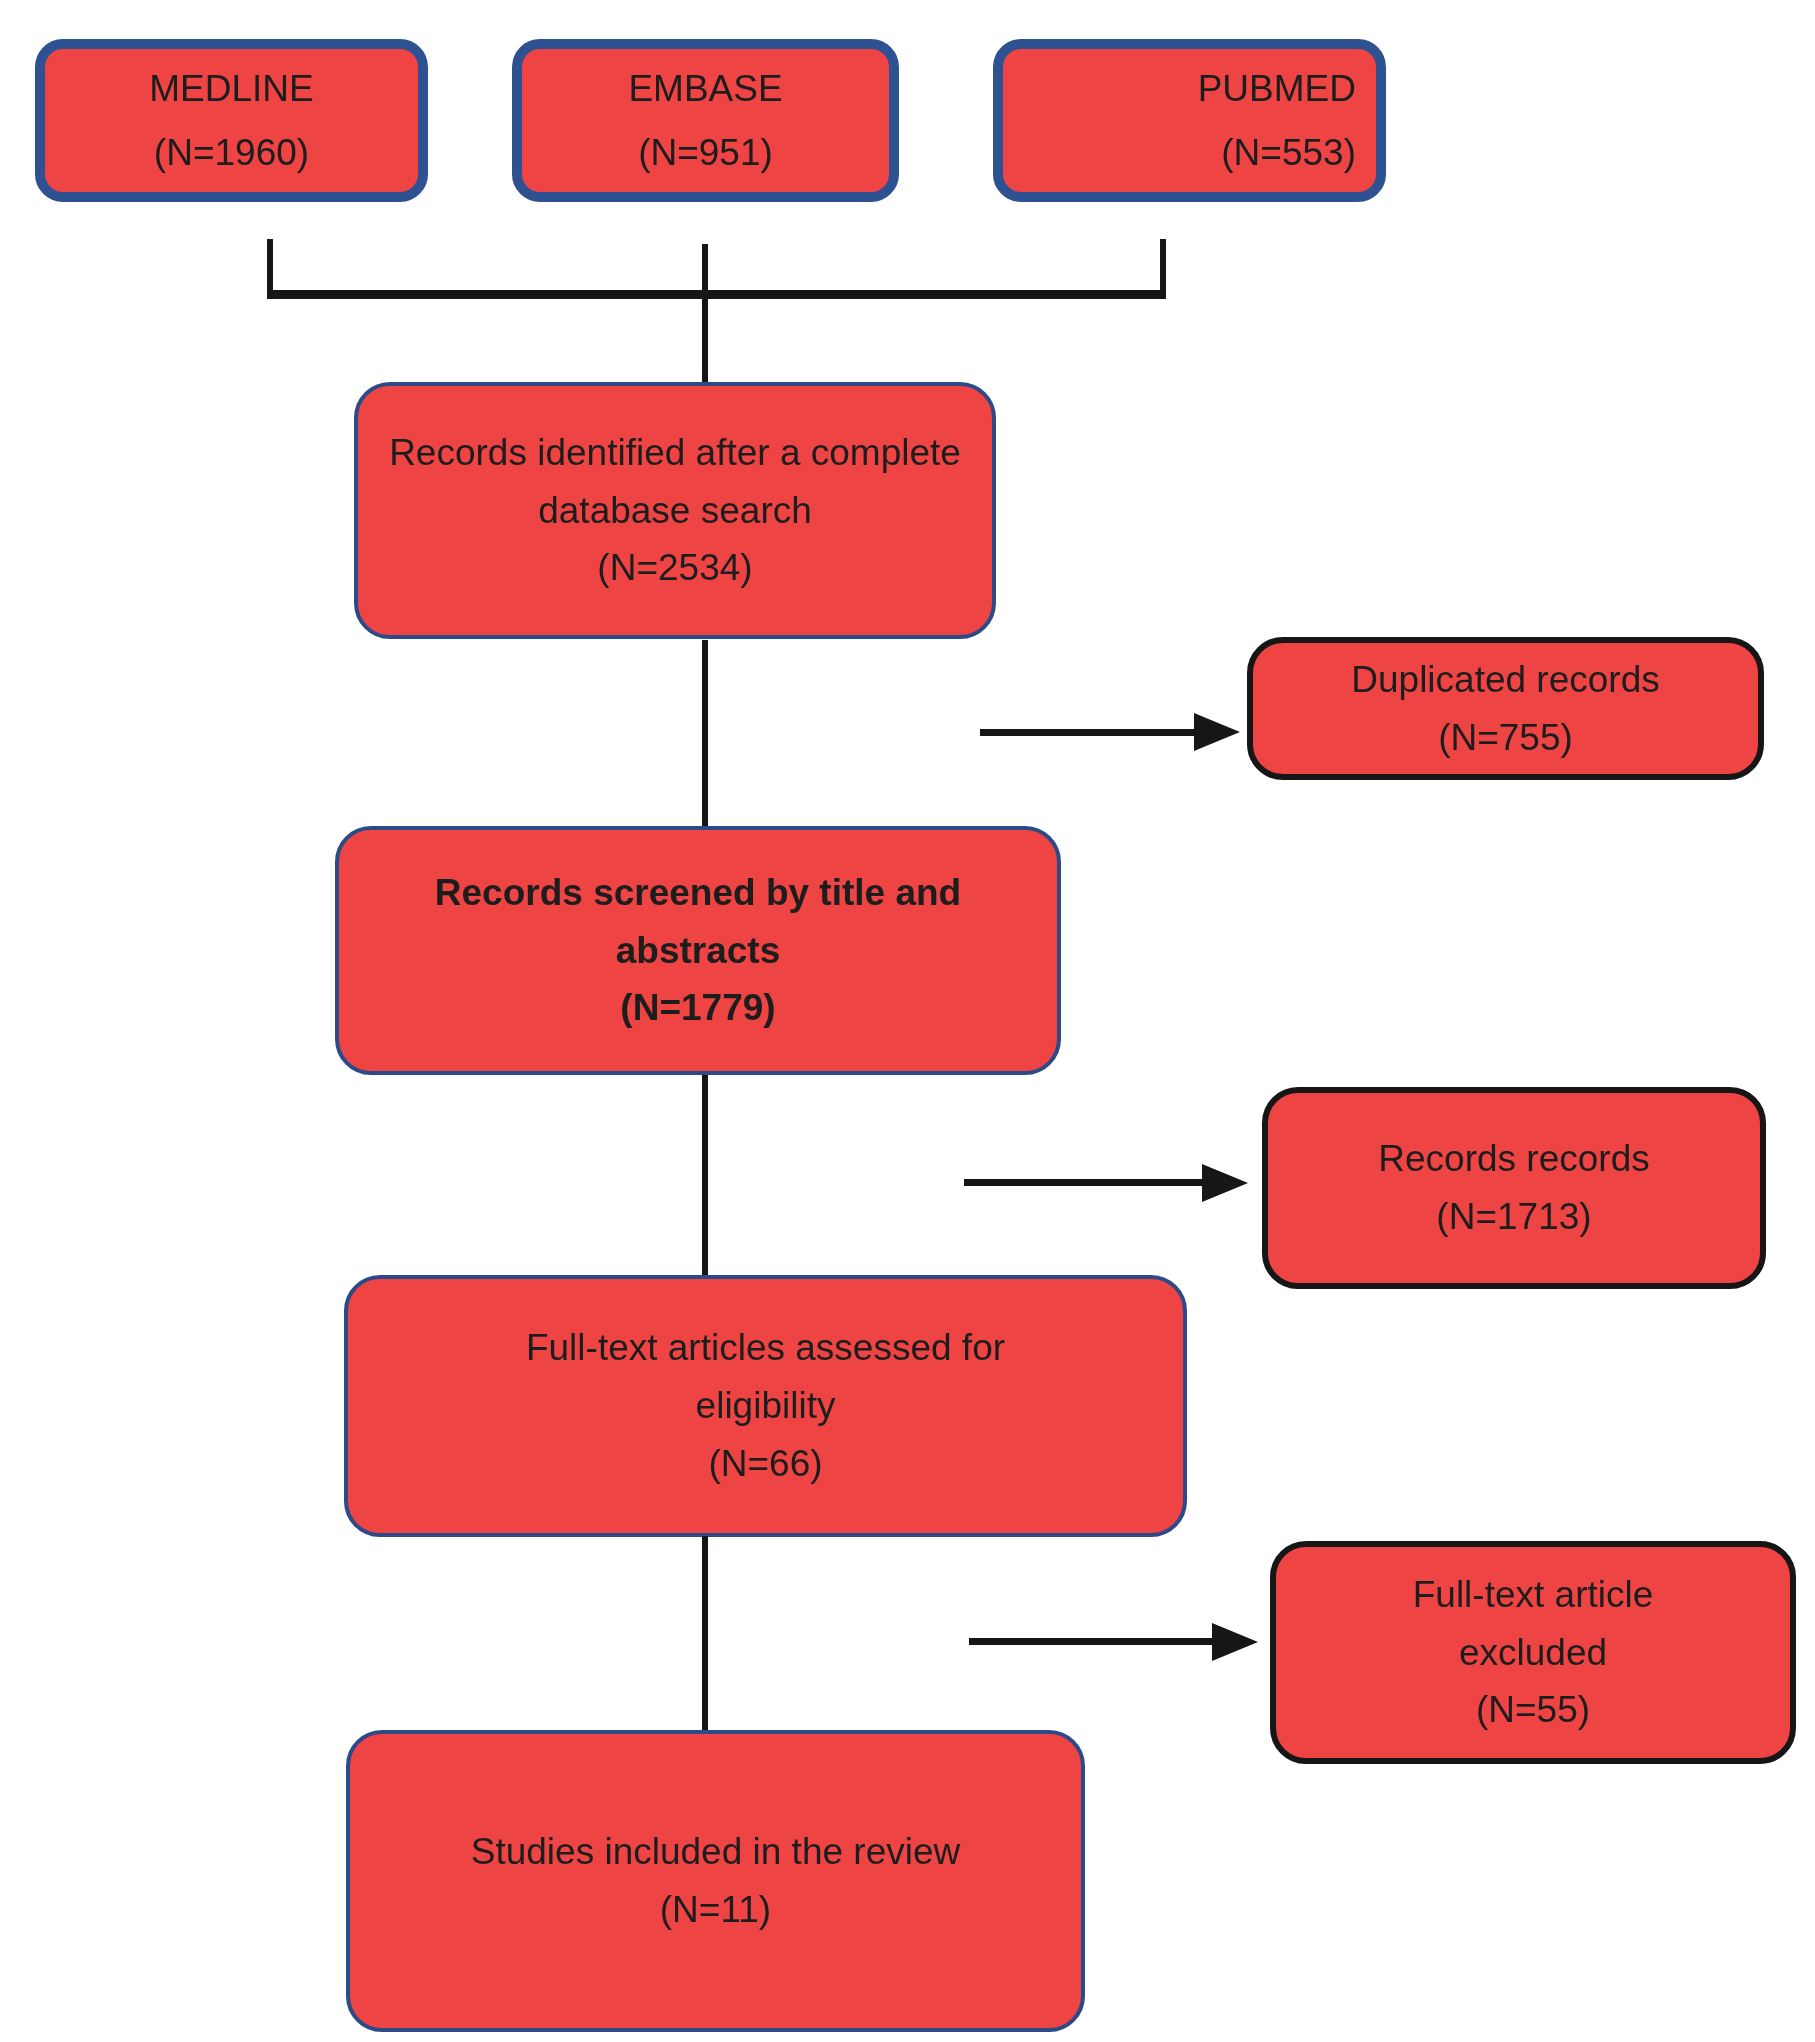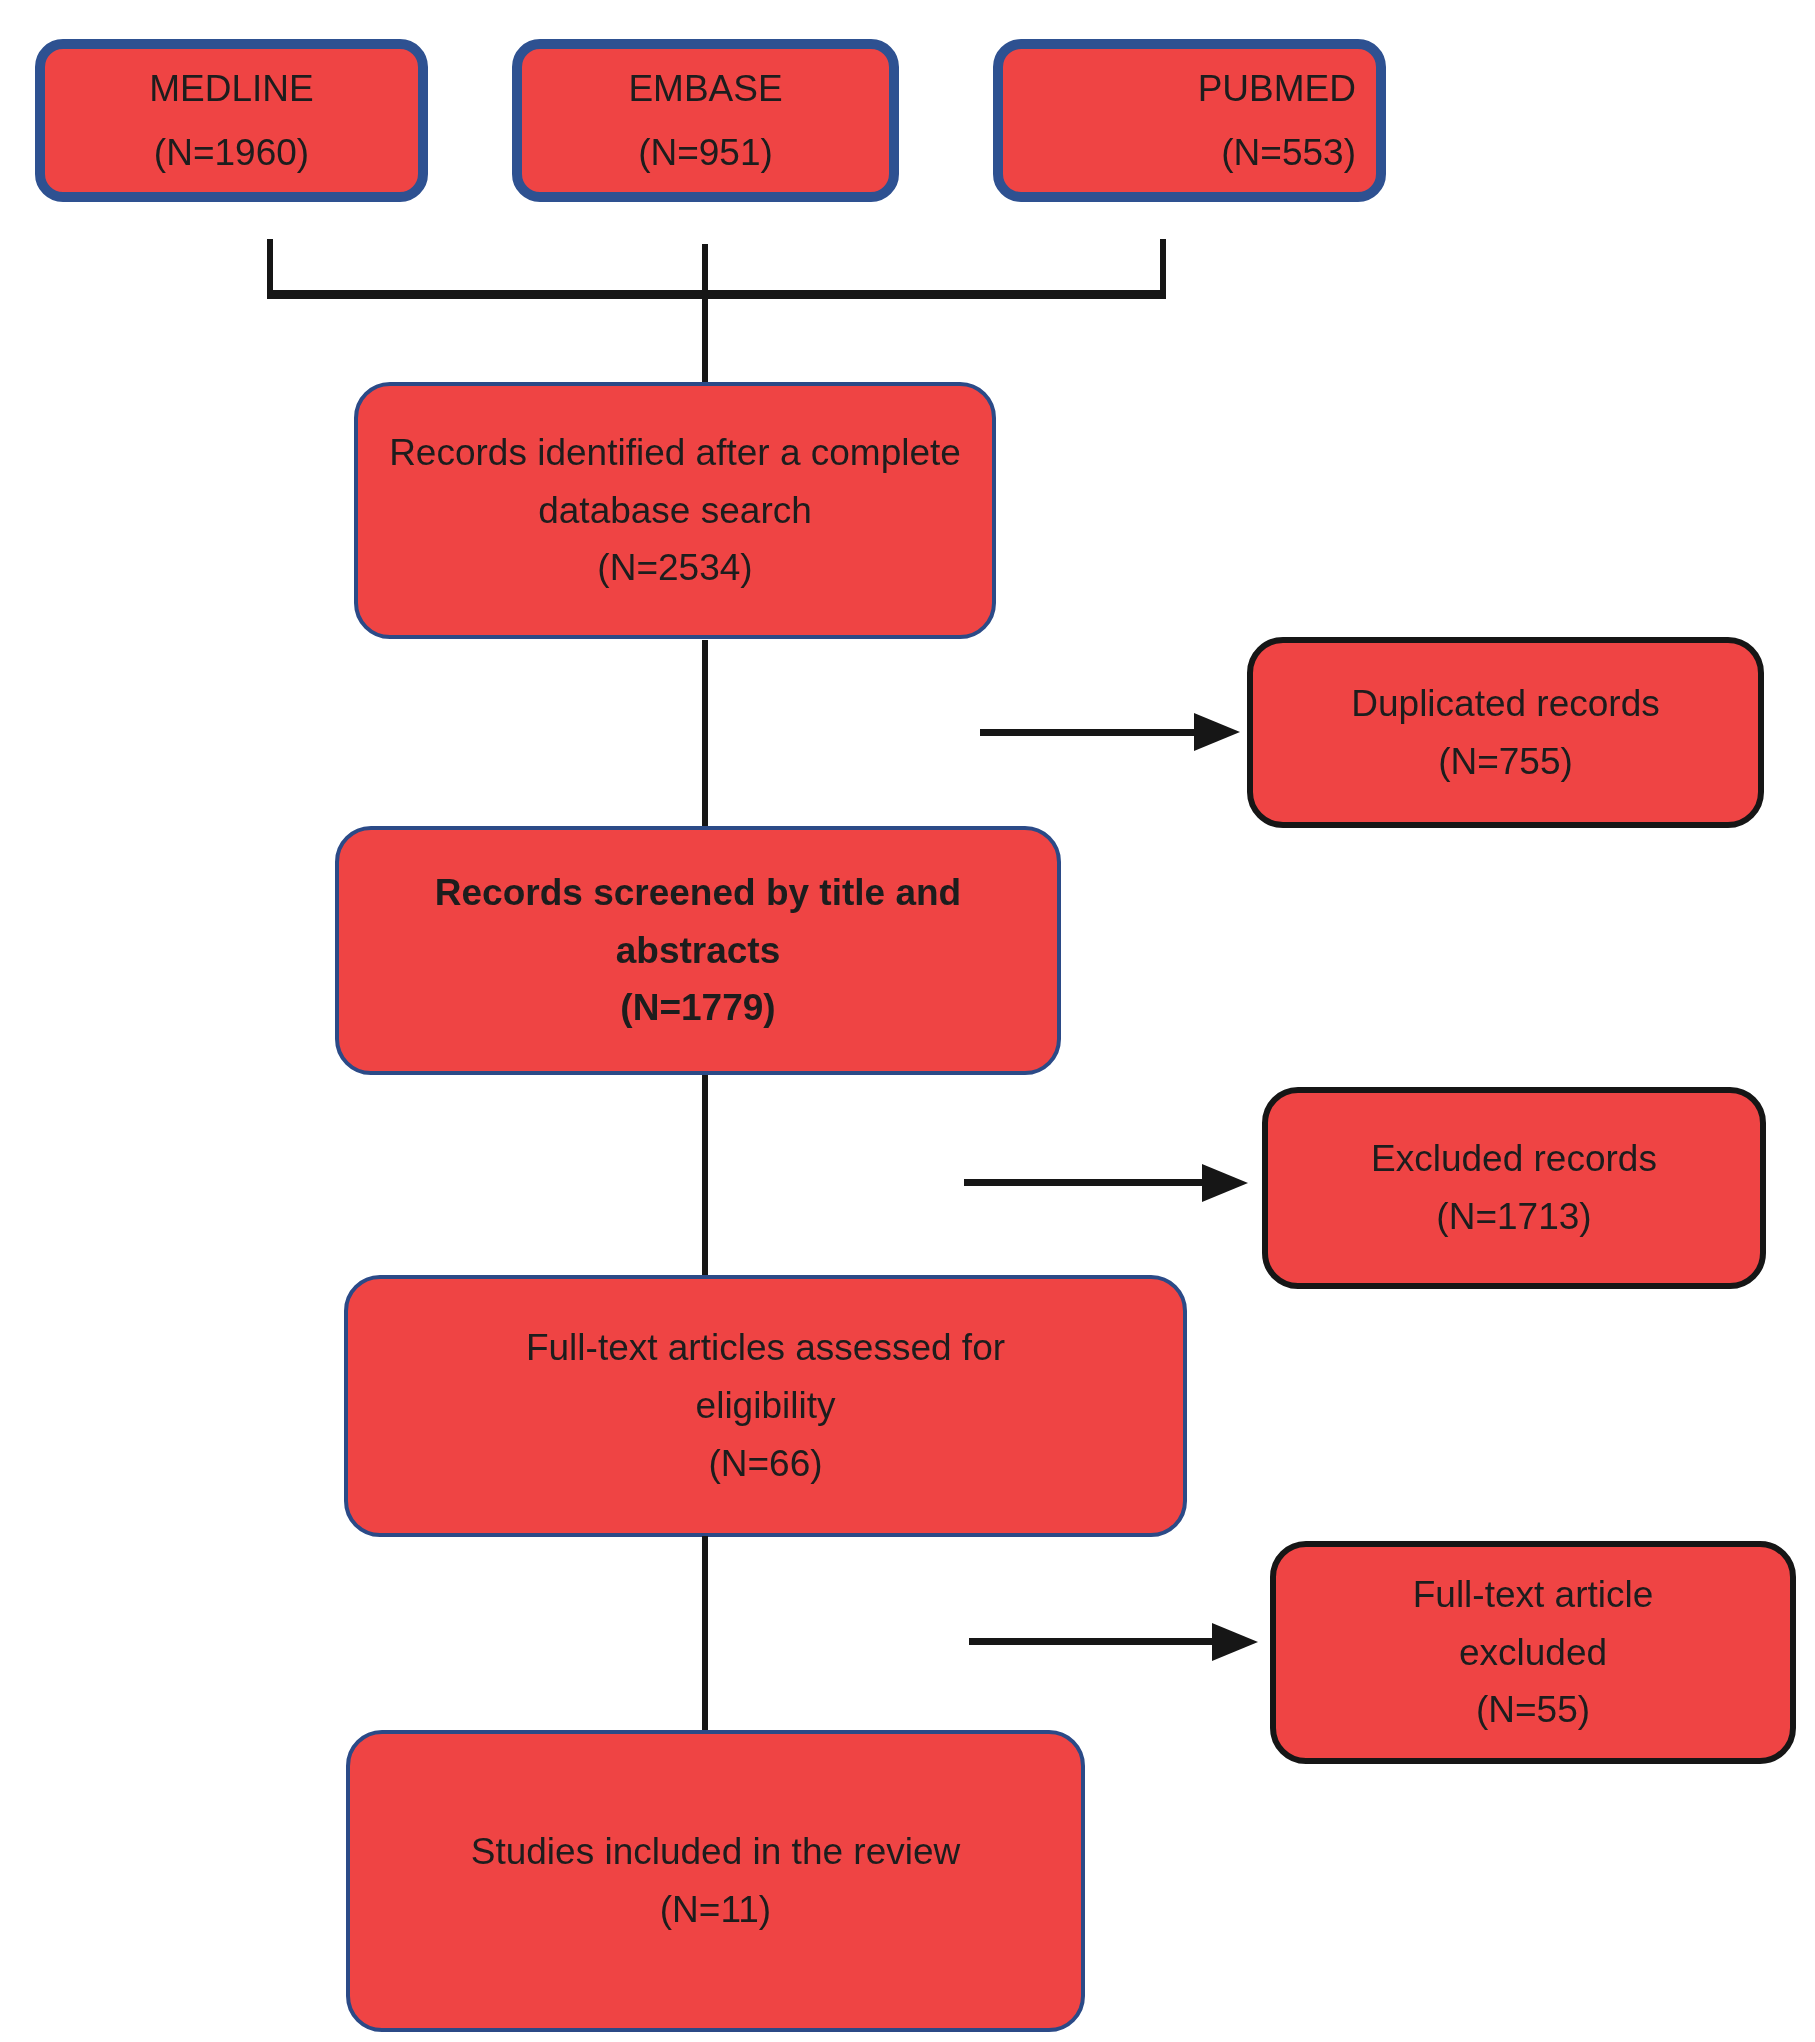--- a/index.html
+++ b/index.html
@@ -85,38 +85,38 @@
   <div class="box flowbox" style="left:354px; top:382px; width:642px; height:257px;">
     <span class="bline">Records identified after a complete</span>
     <span class="bline">database search</span>
     <span class="bline">(N=2534)</span>
   </div>
 
   <div class="vline" style="left:702px; top:640px; width:5.8px; height:186px;"></div>
 
   <div class="hline" style="left:980px; top:729px; width:215px; height:6.6px;"></div>
   <div class="ahead" style="left:1194px; top:713px;"></div>
-  <div class="box sidebox" style="left:1247px; top:637px; width:517px; height:191px;">
+  <div class="box sidebox" style="left:1247px; top:637px; width:517px; height:143px;">
     <span class="bline">Duplicated records</span>
     <span class="bline"></span>
     <span class="bline">(N=755)</span>
   </div>
 
   <div class="box flowbox" style="left:335px; top:826px; width:726px; height:249px;font-weight:bold;">
     <span class="bline">Records screened by title and</span>
     <span class="bline">abstracts</span>
     <span class="bline">(N=1779)</span>
   </div>
 
   <div class="vline" style="left:702px; top:1075px; width:5.8px; height:200px;"></div>
 
   <div class="hline" style="left:964px; top:1179px; width:240px; height:6.6px;"></div>
   <div class="ahead" style="left:1202px; top:1164px;"></div>
   <div class="box sidebox" style="left:1262px; top:1087px; width:504px; height:202px;">
-    <span class="bline">Excluded records</span>
+    <span class="bline">Records records</span>
     <span class="bline"></span>
     <span class="bline">(N=1713)</span>
   </div>
 
   <div class="box flowbox" style="left:344px; top:1275px; width:843px; height:262px;">
     <span class="bline">Full-text articles assessed for</span>
     <span class="bline">eligibility</span>
     <span class="bline">(N=66)</span>
   </div>
 

